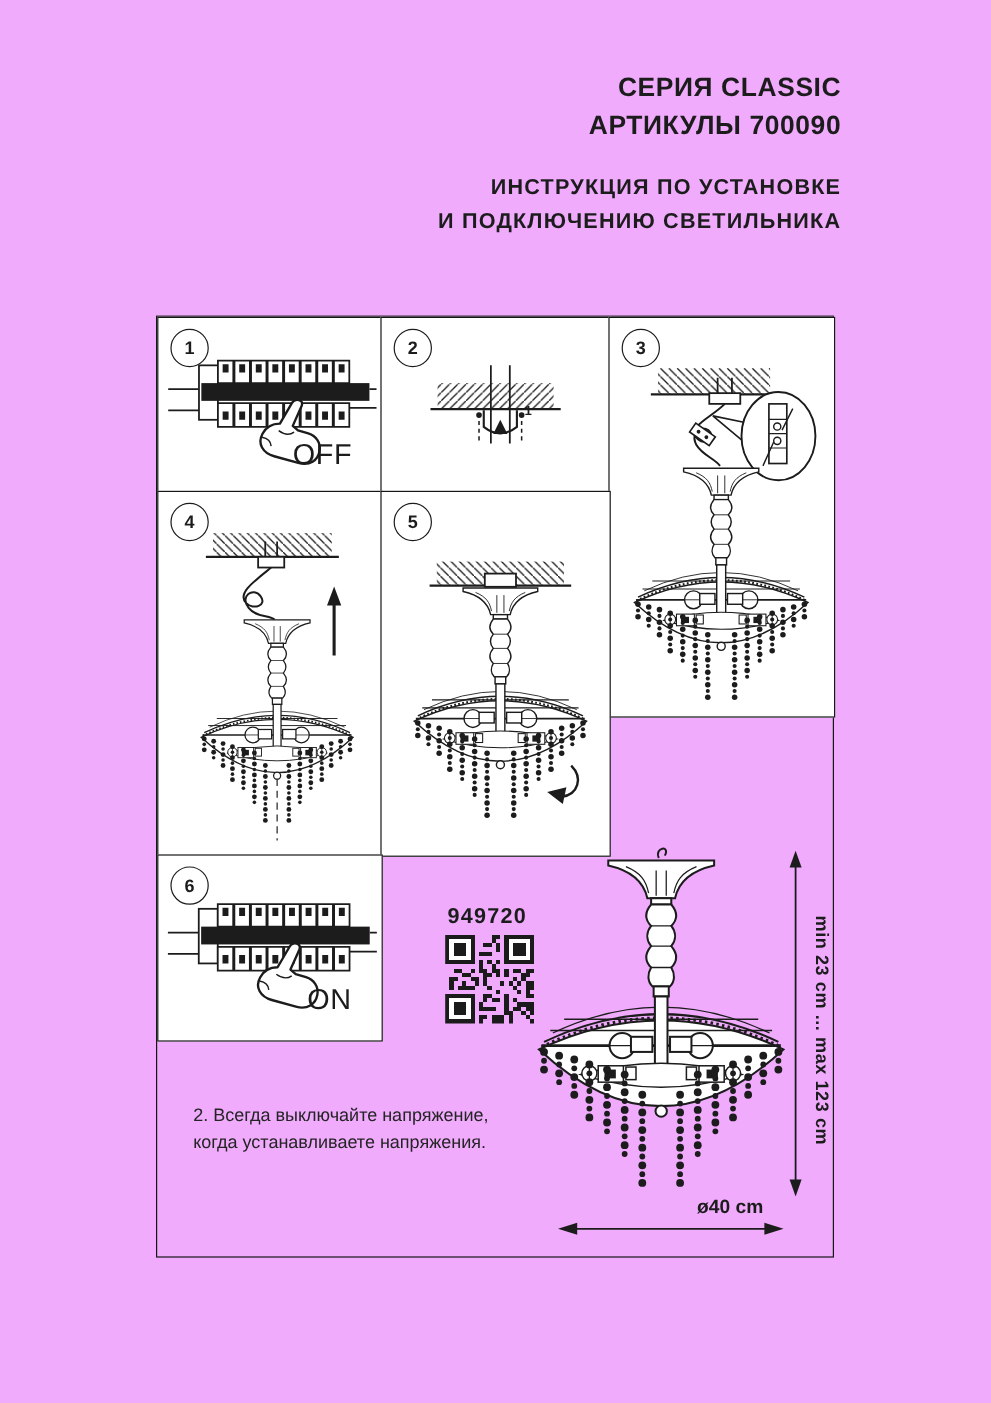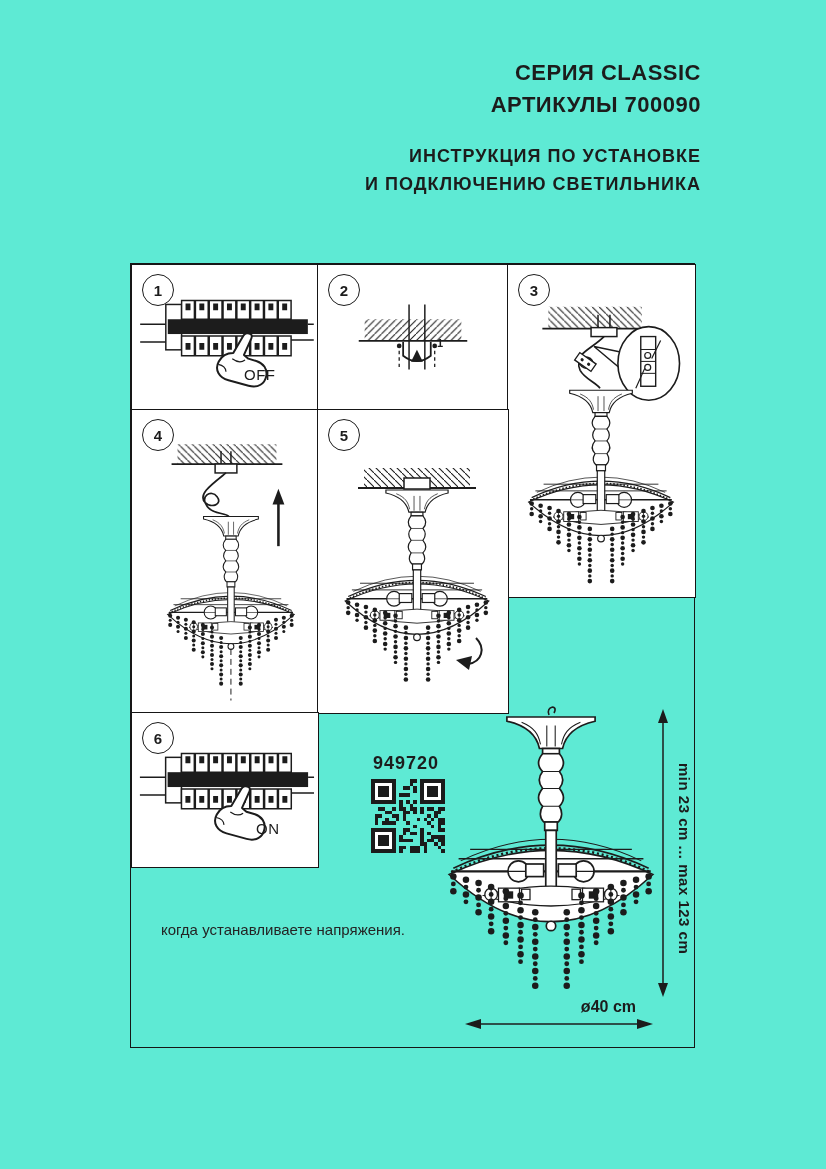--- a/index.html
+++ b/index.html
@@ -1,30 +1,30 @@
 <!DOCTYPE html>
 <html><head>
 <meta charset="utf-8">
 <style>
   html,body{margin:0;padding:0;background:#fff;}
-  .page{position:relative;width:826px;height:1169px;background:#5eead4;overflow:hidden;
+  .page{position:relative;width:826px;height:1169px;background:#f0abfc;overflow:hidden;
         font-family:"Liberation Sans","DejaVu Sans",sans-serif;color:#1c1c1c;}
   
   .hdr-line{position:absolute;right:125px;white-space:nowrap;font-weight:700;}
   .hdr-series{font-size:22px;letter-spacing:.5px;}
   .hdr-title{font-size:18px;letter-spacing:1px;}
   
   .board{position:absolute;left:130px;top:263px;width:565px;height:785px;
          border:1.8px solid #161616;box-sizing:border-box;}
   .panel{position:absolute;border:1.7px solid #161616;box-sizing:border-box;background:#fff;}
   .panel svg{position:absolute;left:0;top:0;width:100%;height:100%;}
   .stepnum{position:absolute;left:10px;top:9px;width:30px;height:30px;border:1.6px solid #1c1c1c;
            border-radius:50%;display:flex;align-items:center;justify-content:center;
            font-size:15px;font-weight:700;background:#fff;z-index:3;}
-  .pwr-label{position:absolute;font-size:15px;letter-spacing:.5px;font-weight:400;z-index:3;}
+  .pwr-label{position:absolute;font-size:24px;letter-spacing:.5px;font-weight:400;z-index:3;}
   .tiny-label{position:absolute;font-size:11px;font-weight:700;z-index:3;}
   
   .article-label{position:absolute;left:242px;top:489px;font-size:18px;font-weight:700;letter-spacing:1px;}
   .qr-box{position:absolute;left:240px;top:515px;width:74px;height:74px;}
   .dim-v{position:absolute;left:536px;top:470px;height:250px;width:26px;
          writing-mode:vertical-rl;text-align:center;font-size:15px;font-weight:700;
          letter-spacing:.5px;white-space:nowrap;}
   .dim-d{position:absolute;left:345px;top:734px;width:160px;text-align:right;
          font-size:16px;font-weight:700;}
   .notes{position:absolute;left:30px;top:655px;font-size:15px;line-height:22.5px;color:#242424;}
@@ -425,17 +425,18 @@
       <g>
         <path d="M344,320 H512" stroke="#1c1c1c" stroke-width="1.5" fill="none"></path>
         <path d="M334,320 L350,315 V325 Z" fill="#1c1c1c"></path>
         <path d="M522,320 L506,315 V325 Z" fill="#1c1c1c"></path>
       </g>
     </svg>
     <div class="dim-v">min 23 cm ... max 123 cm</div>
     <div class="dim-d">ø40 cm</div>
 
     <div class="notes">
+      <div>2. Всегда выключайте напряжение,</div>
       <div>когда устанавливаете напряжения.</div>
     </div>
 
   </div>
 </div>
 
 </body></html>

